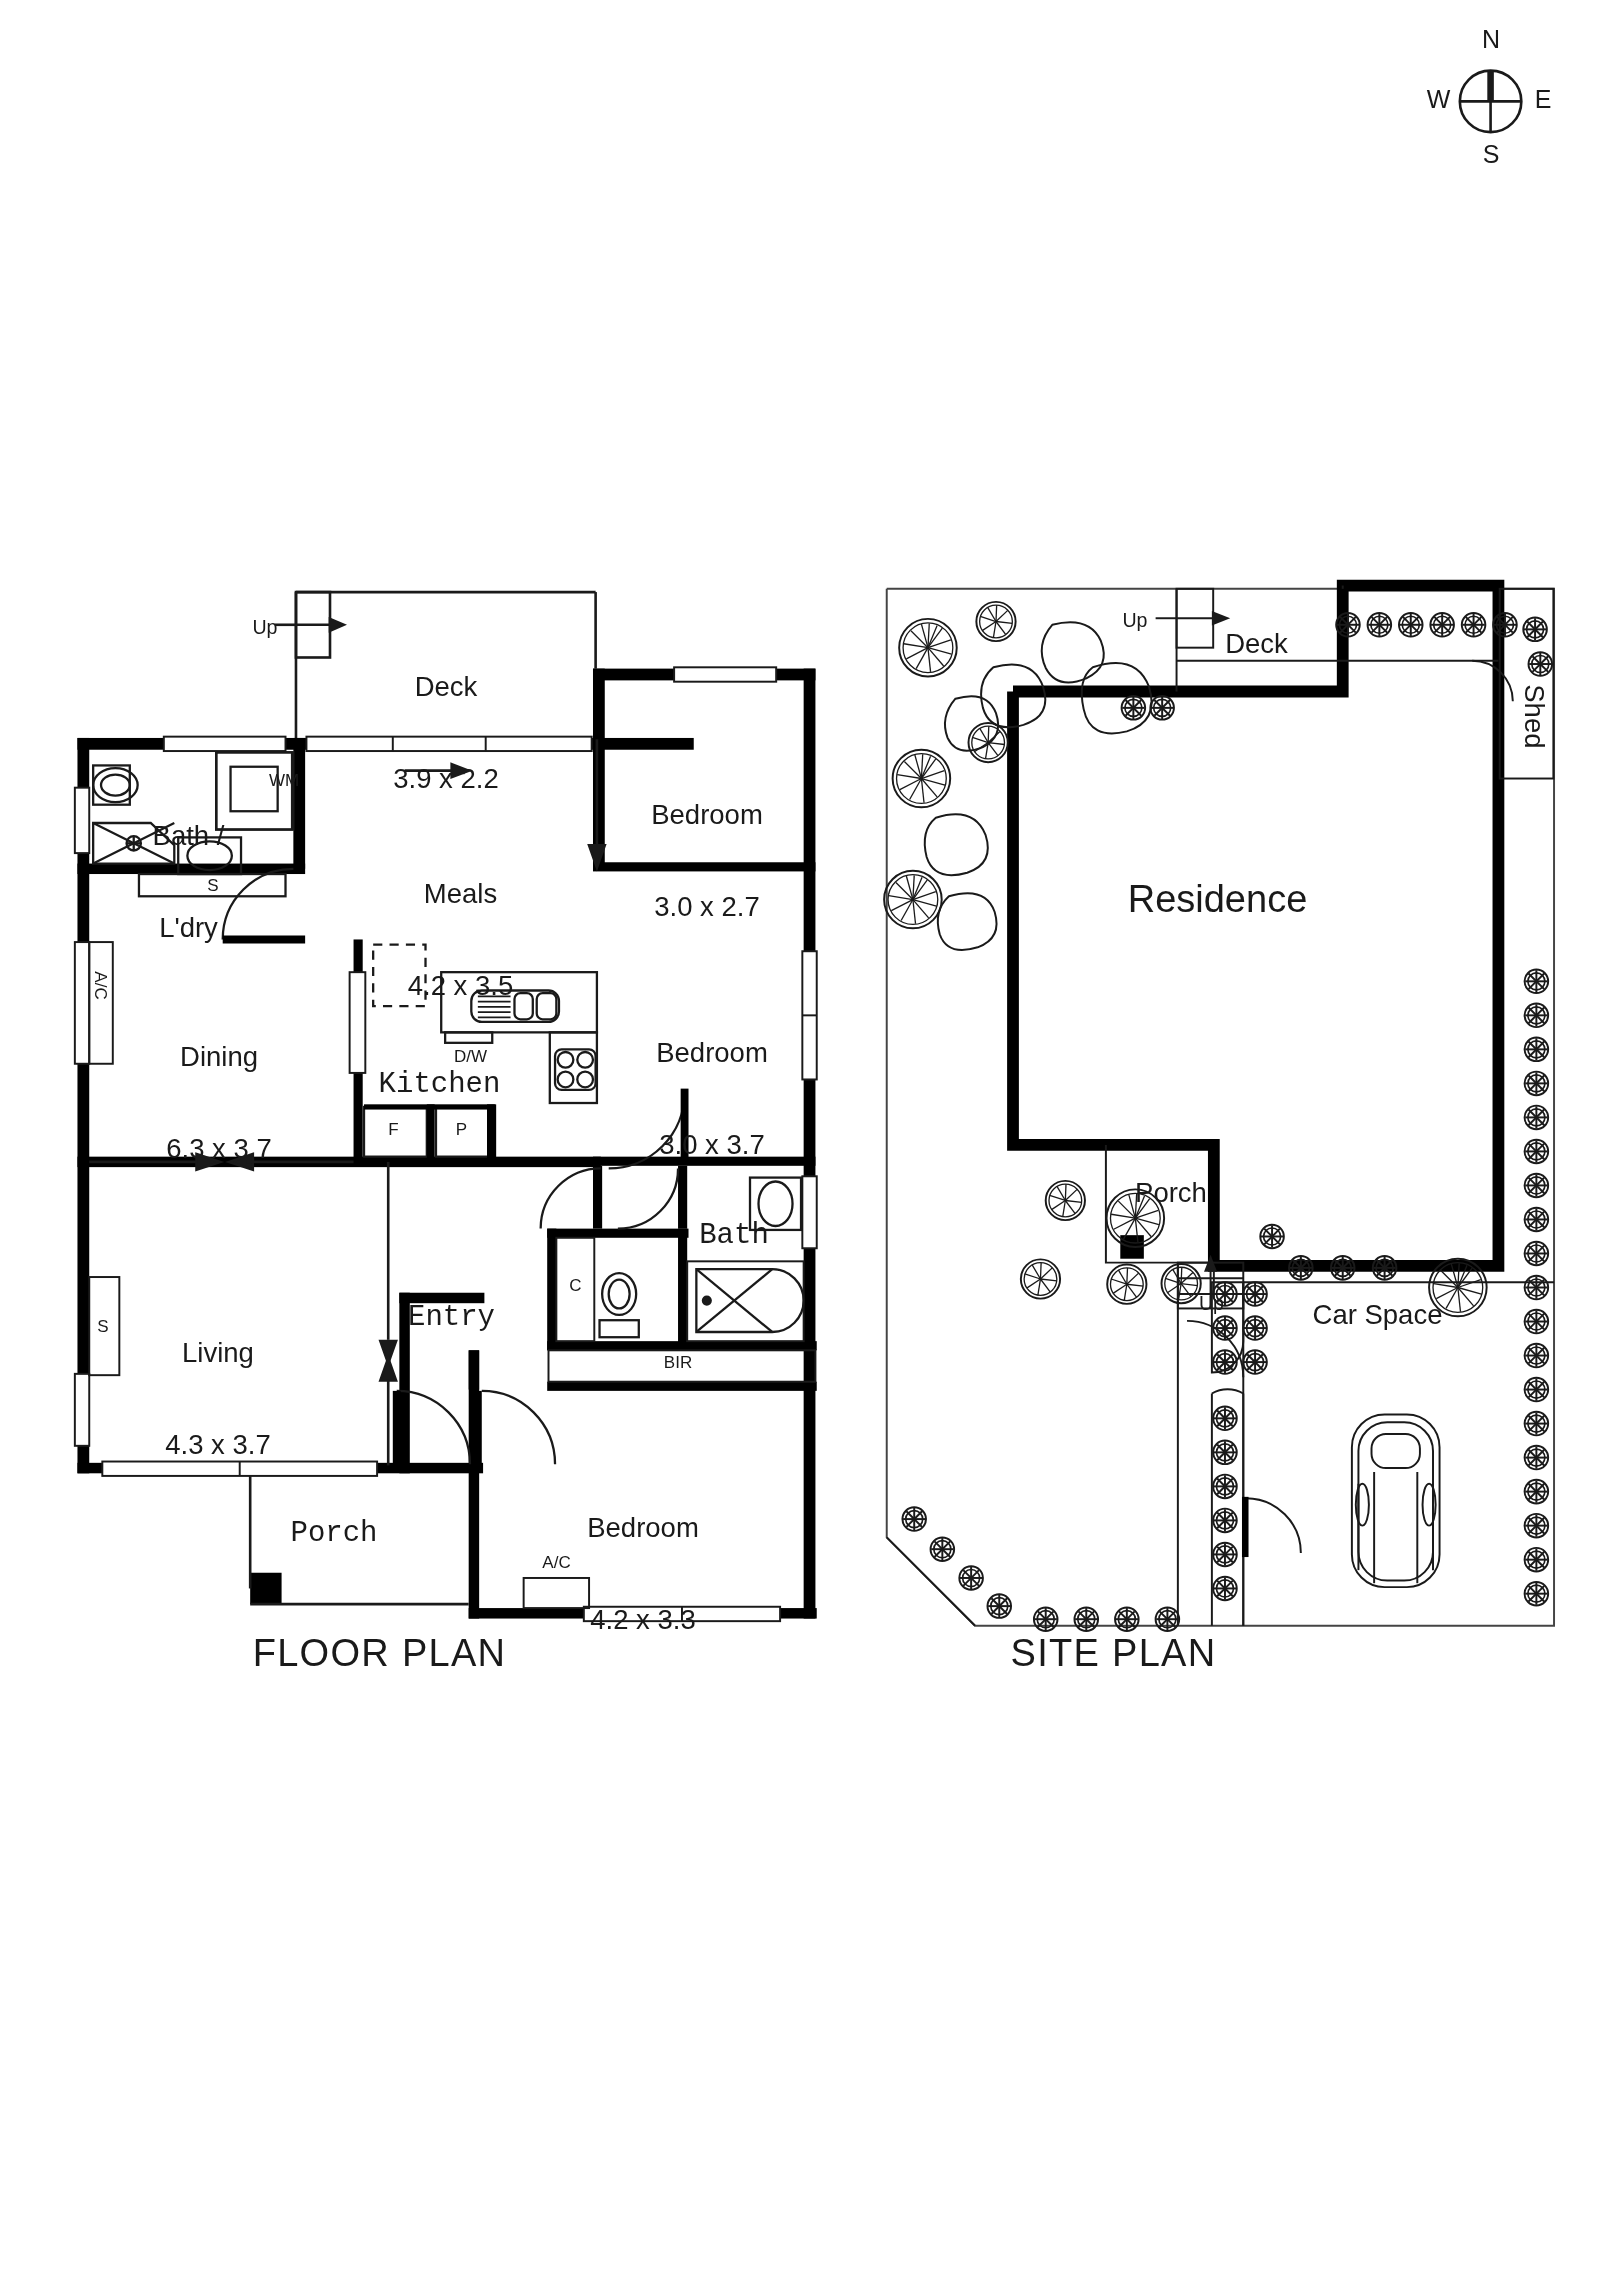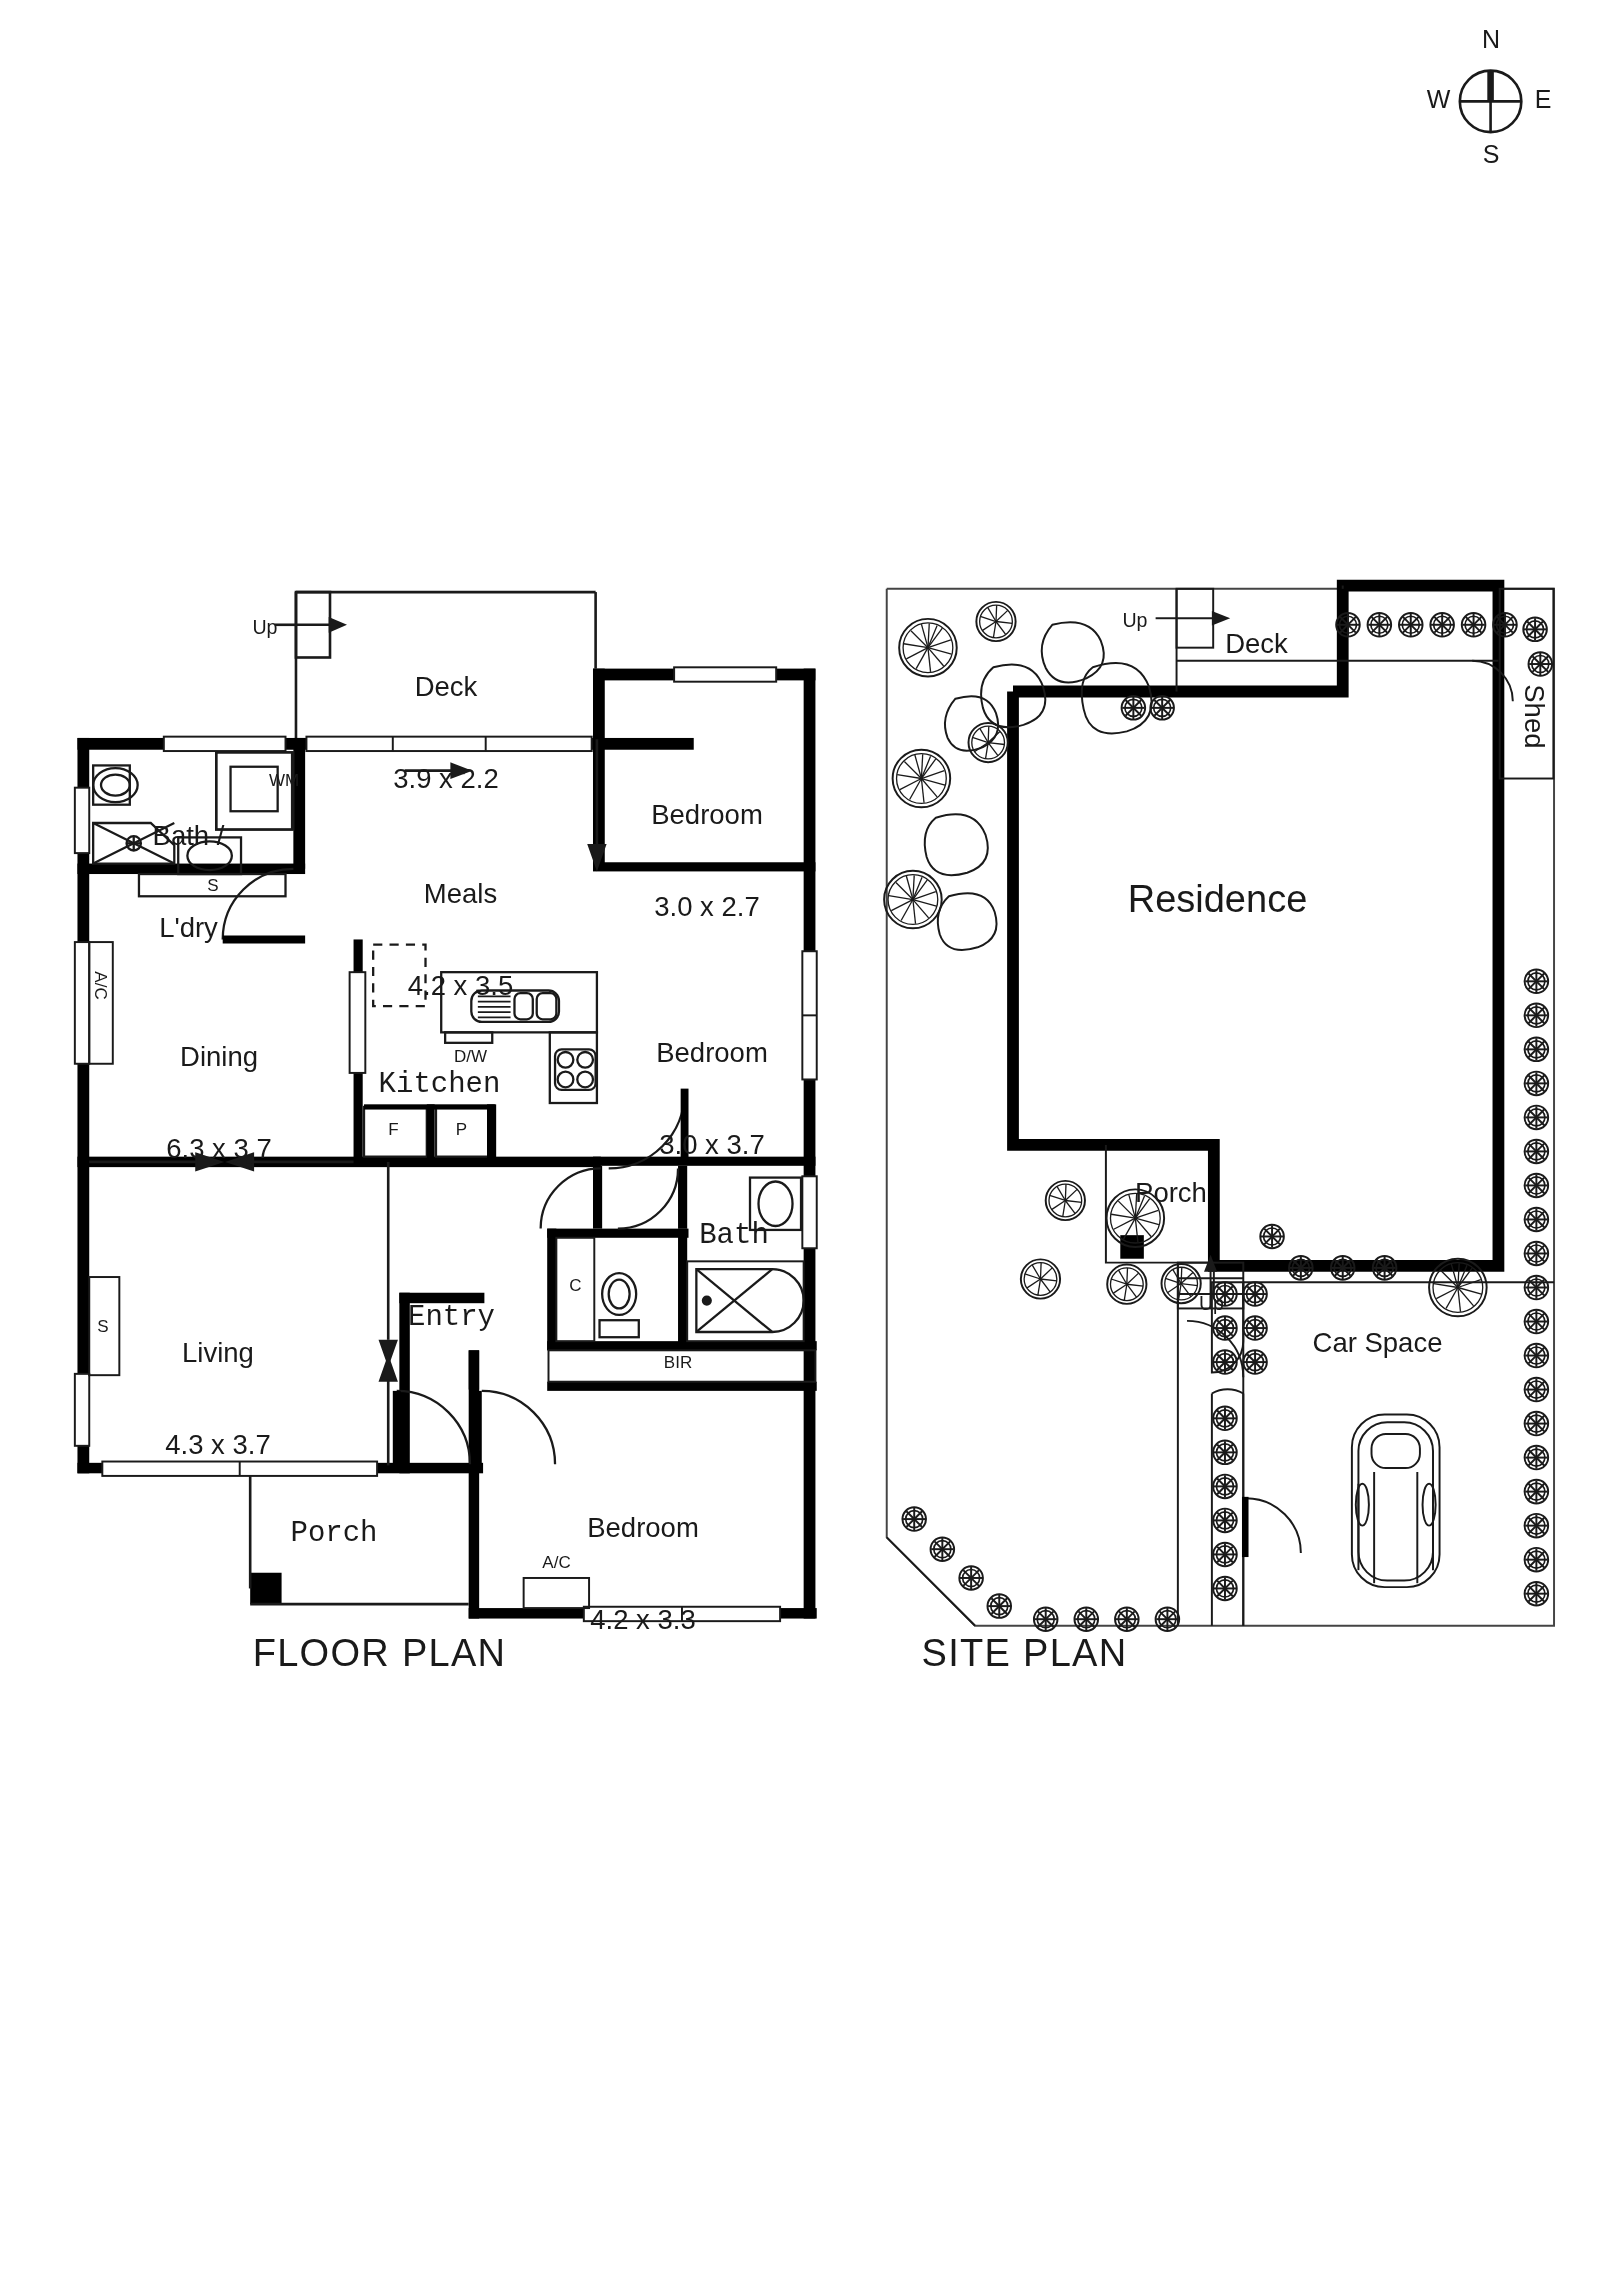--- a/index.html
+++ b/index.html
@@ -617,23 +617,23 @@
   <div class="lbl room" style="left:1191px; top:629px; width:131px;">Deck</div>
 
   <div class="lbl room rot90" style="left:1491px; top:701px; width:85px;">Shed</div>
 
   <div class="lbl residence" style="left:1067px; top:878px; width:301px;">Residence</div>
 
   <div class="lbl room" style="left:1099px; top:1178px; width:144px;">Porch</div>
 
   <div class="lbl tiny" style="left:1190px; top:1293px; width:43px;">Up</div>
 
-  <div class="lbl room" style="left:1263px; top:1328px; width:229px;">Car Space</div>
-
-  <div class="lbl title" style="left:815px; top:1632px; width:419px; text-align:center;">SITE PLAN</div>
+  <div class="lbl room" style="left:1263px; top:1300px; width:229px;">Car Space</div>
+
+  <div class="lbl title" style="left:904px; top:1632px; width:419px; text-align:center;">SITE PLAN</div>
 
   <div class="lbl compass" style="left:1478px; top:25px; width:26px;">N</div>
   <div class="lbl compass" style="left:1478px; top:140px; width:26px;">S</div>
   <div class="lbl compass" style="left:1423px; top:85px; width:31px;">W</div>
   <div class="lbl compass" style="left:1530px; top:85px; width:26px;">E</div>
 
 </div>
 
 
 </body></html>

